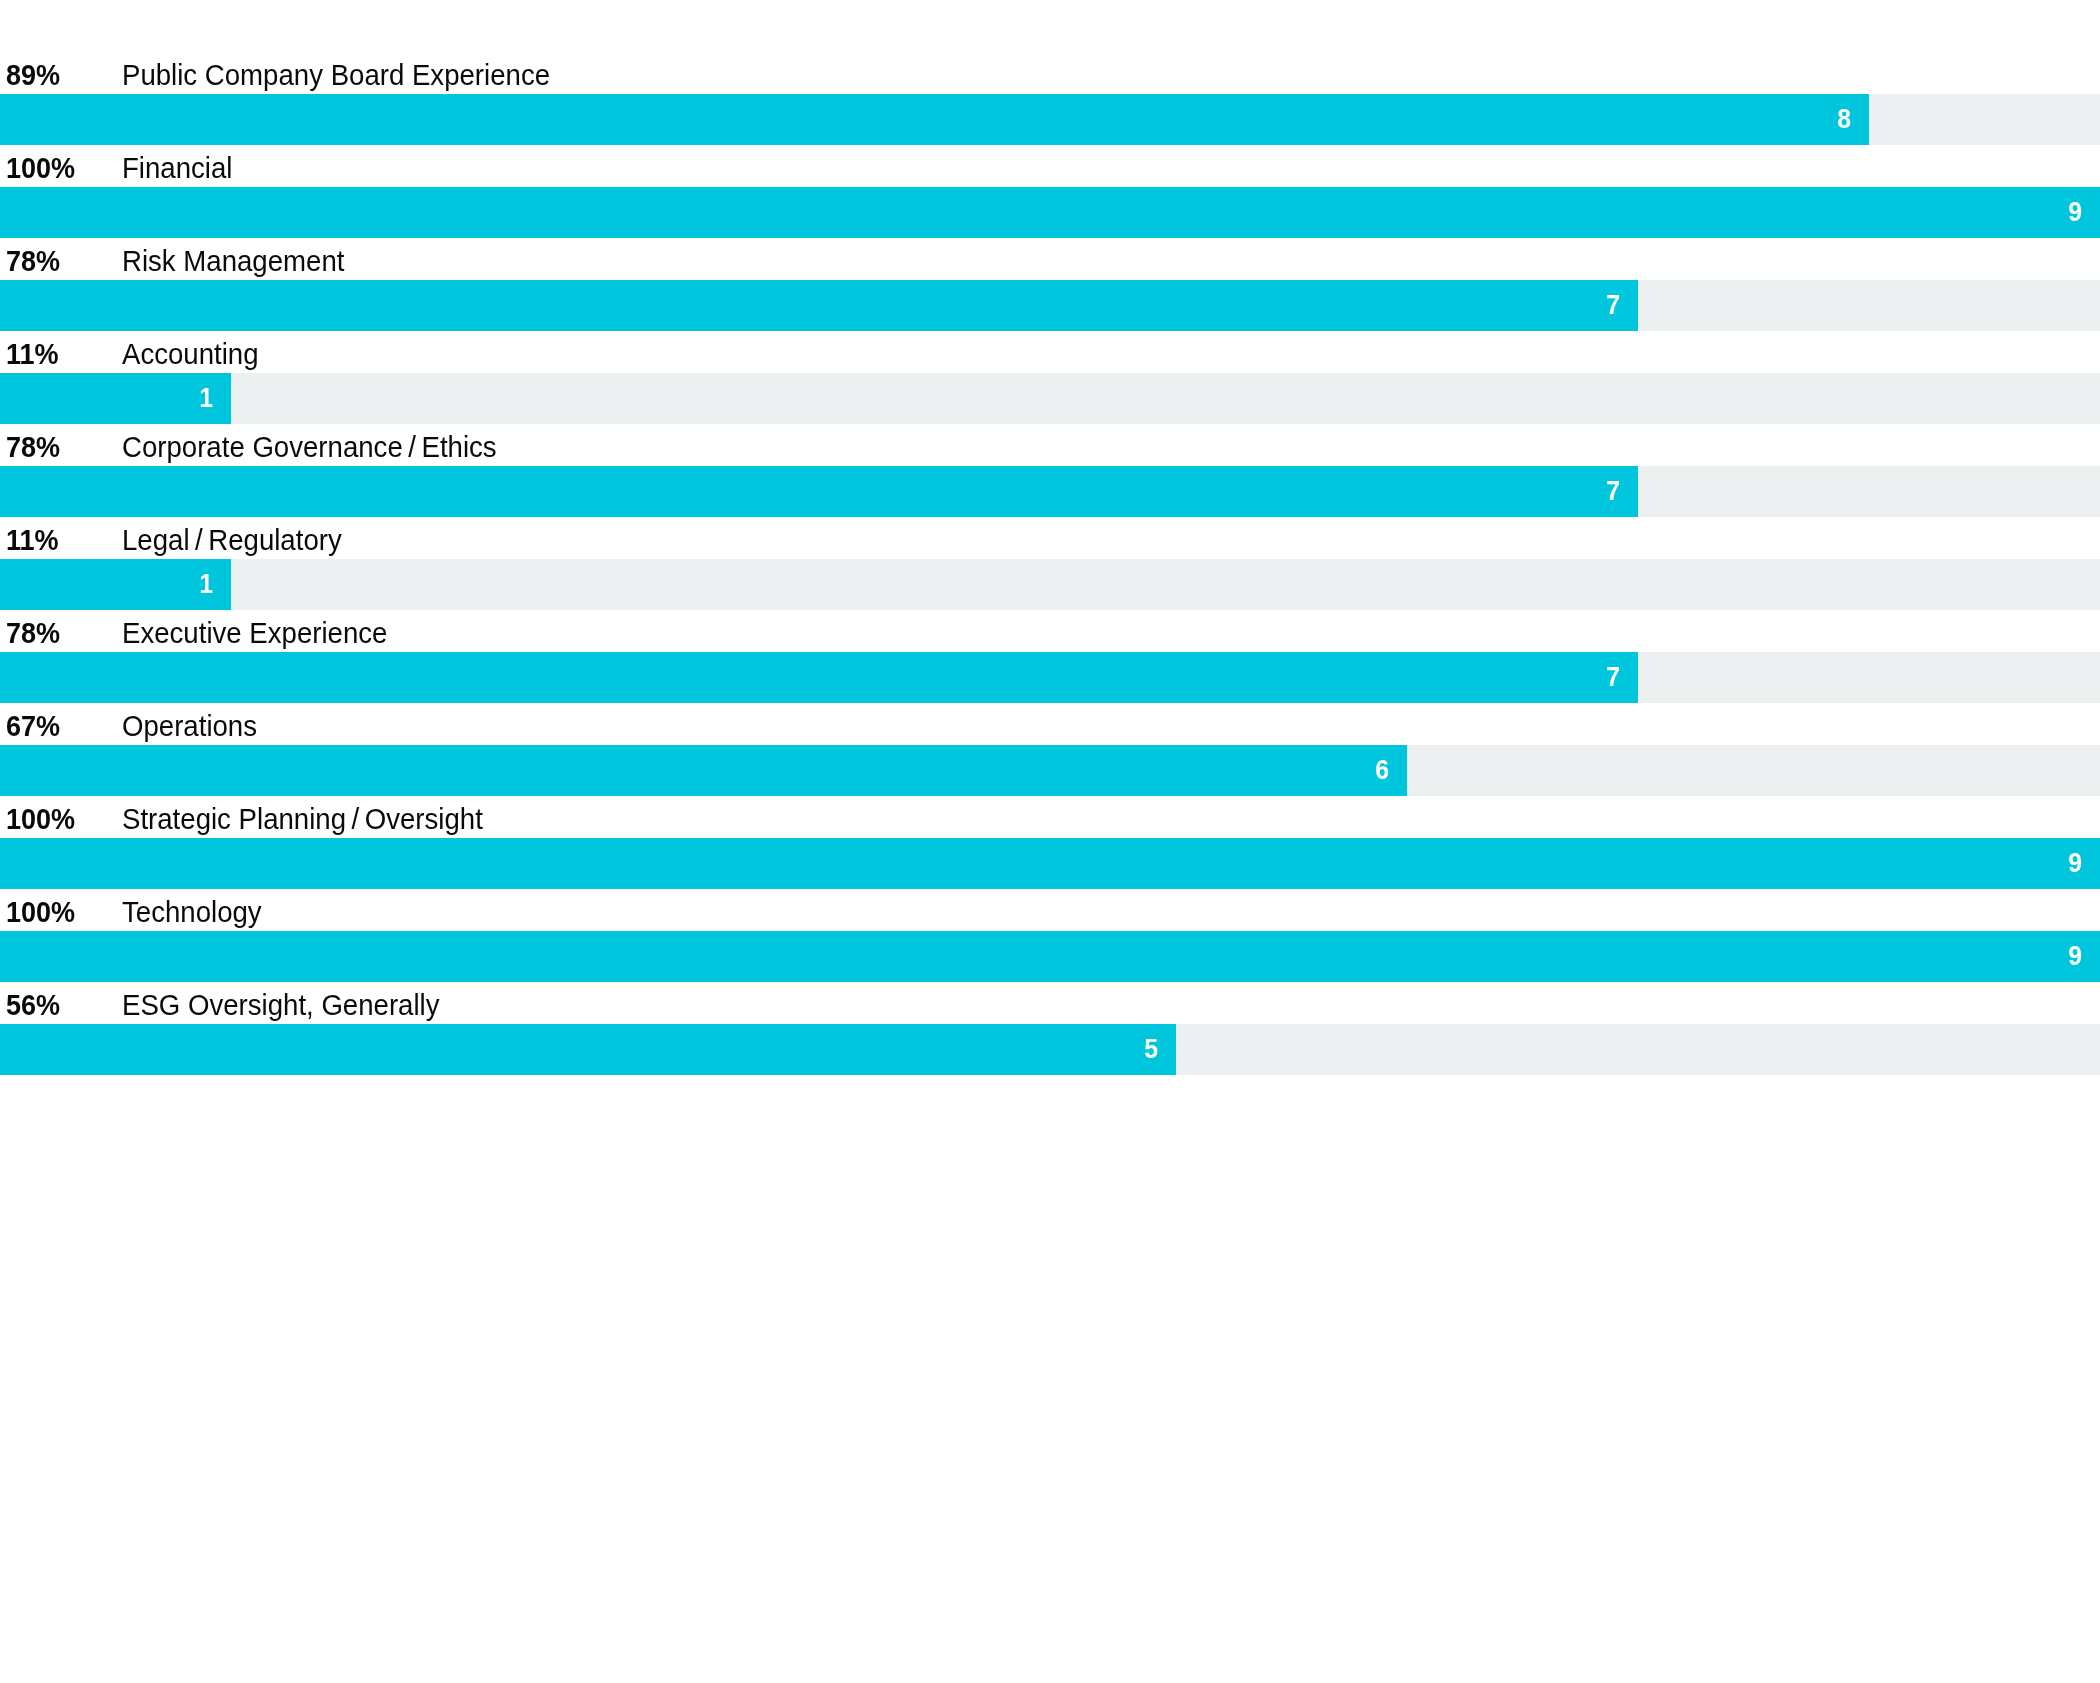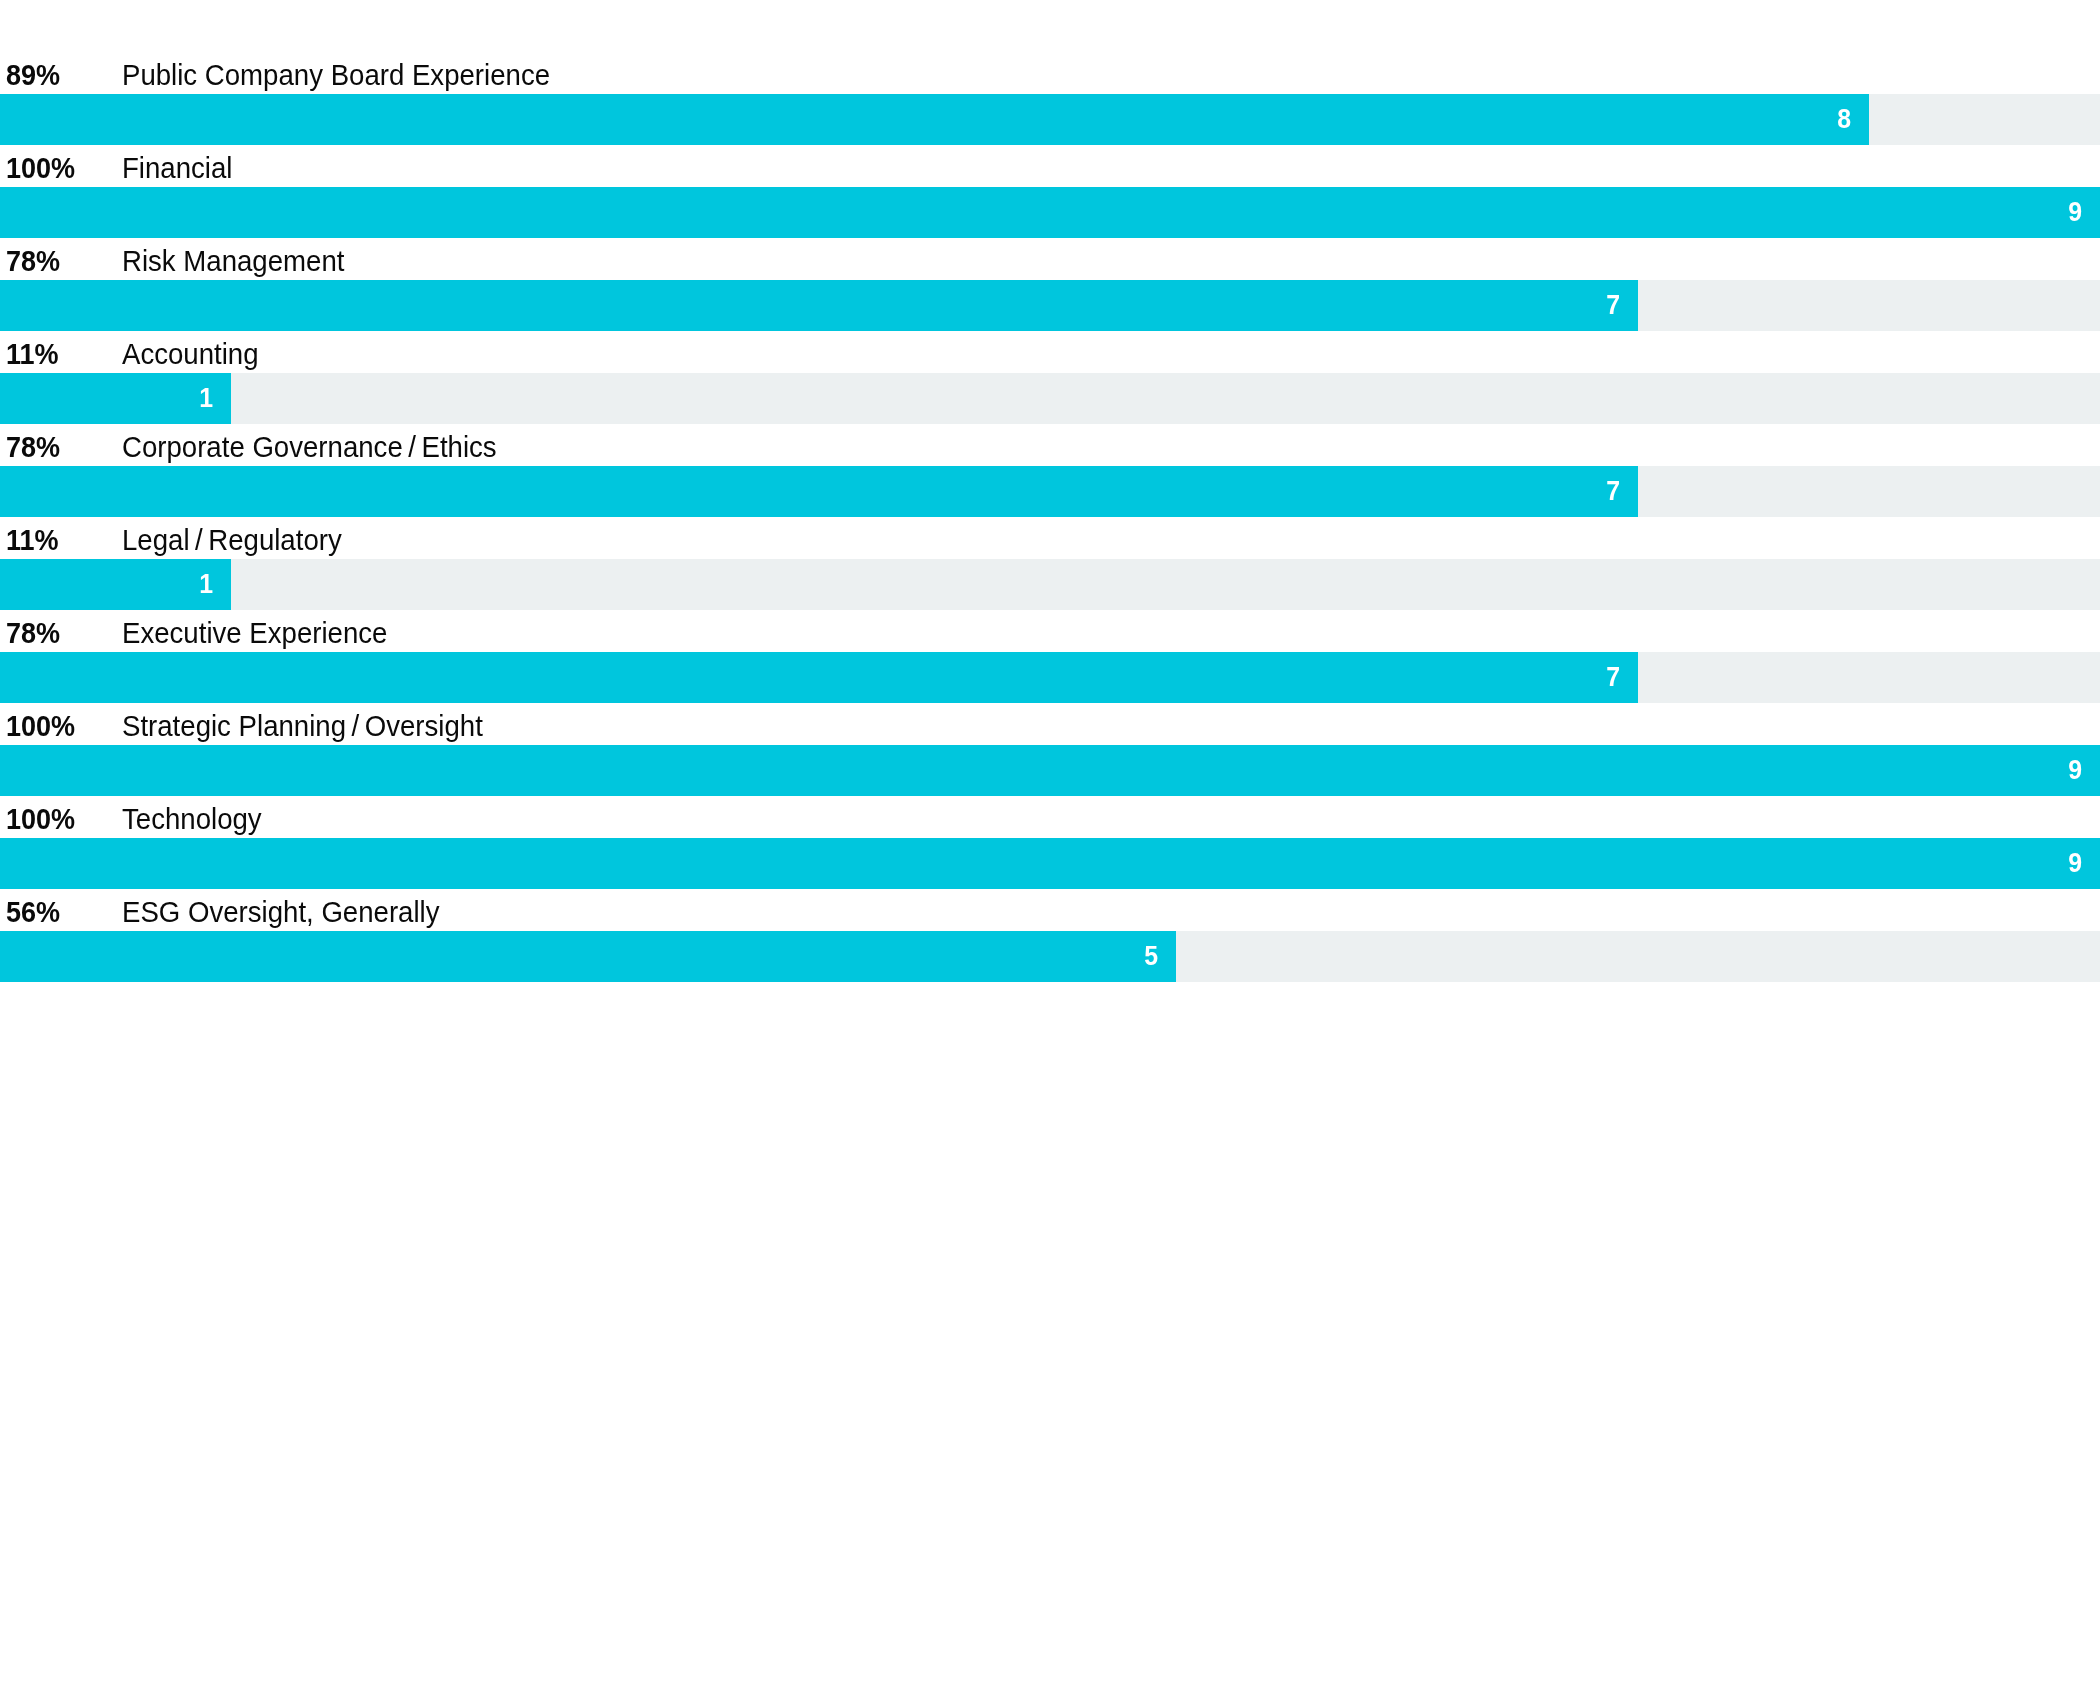--- a/index.html
+++ b/index.html
@@ -213,20 +213,31 @@
           <span class="skill" style="color: rgb(10, 10, 10);">Executive Experience</span>
         </div>
         <div class="track" style="background: rgb(236, 240, 241);">
           <div class="bar" style="width: 78%; background: rgb(0, 198, 221);">
             <span class="bar-value" style="color: rgb(255, 255, 255);">7</span>
           </div>
         </div>
       </div>
       <div class="row">
         <div class="row-head">
+          <span class="pct" style="color: rgb(10, 10, 10);">67%</span>
+          <span class="skill" style="color: rgb(10, 10, 10);">Operations</span>
+        </div>
+        <div class="track" style="background: rgb(236, 240, 241);">
+          <div class="bar" style="width: 67%; background: rgb(0, 198, 221);">
+            <span class="bar-value" style="color: rgb(255, 255, 255);">6</span>
+          </div>
+        </div>
+      </div>
+      <div class="row">
+        <div class="row-head">
           <span class="pct" style="color: rgb(10, 10, 10);">100%</span>
           <span class="skill" style="color: rgb(10, 10, 10);">Strategic Planning / Oversight</span>
         </div>
         <div class="track" style="background: rgb(236, 240, 241);">
           <div class="bar" style="width: 100%; background: rgb(0, 198, 221);">
             <span class="bar-value" style="color: rgb(255, 255, 255);">9</span>
           </div>
         </div>
       </div>
       <div class="row">

